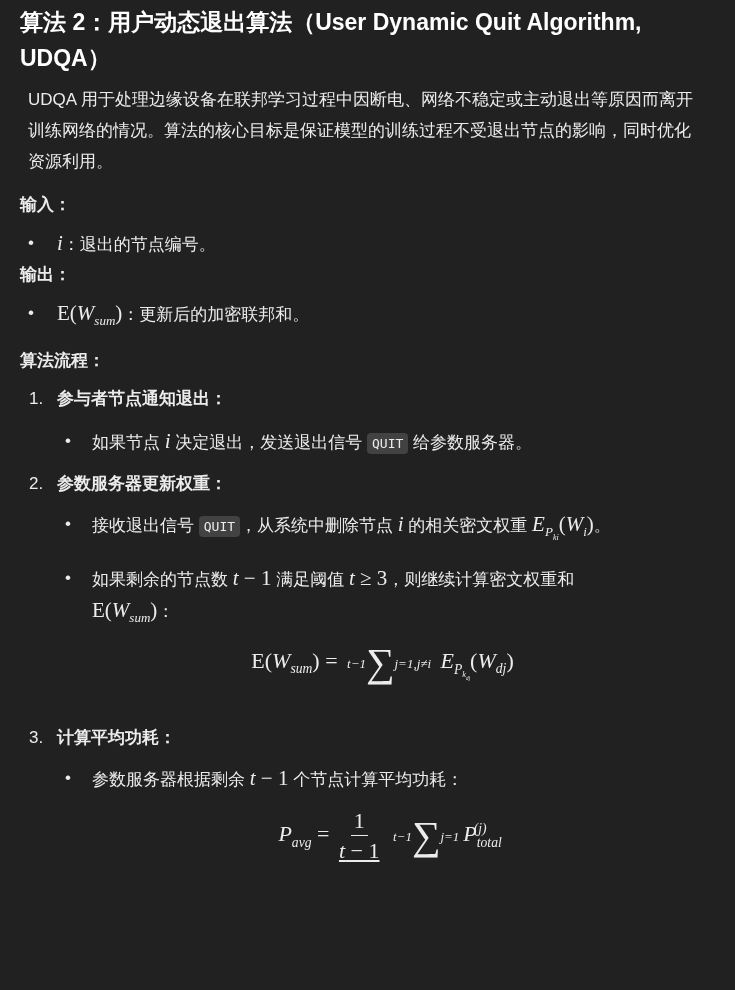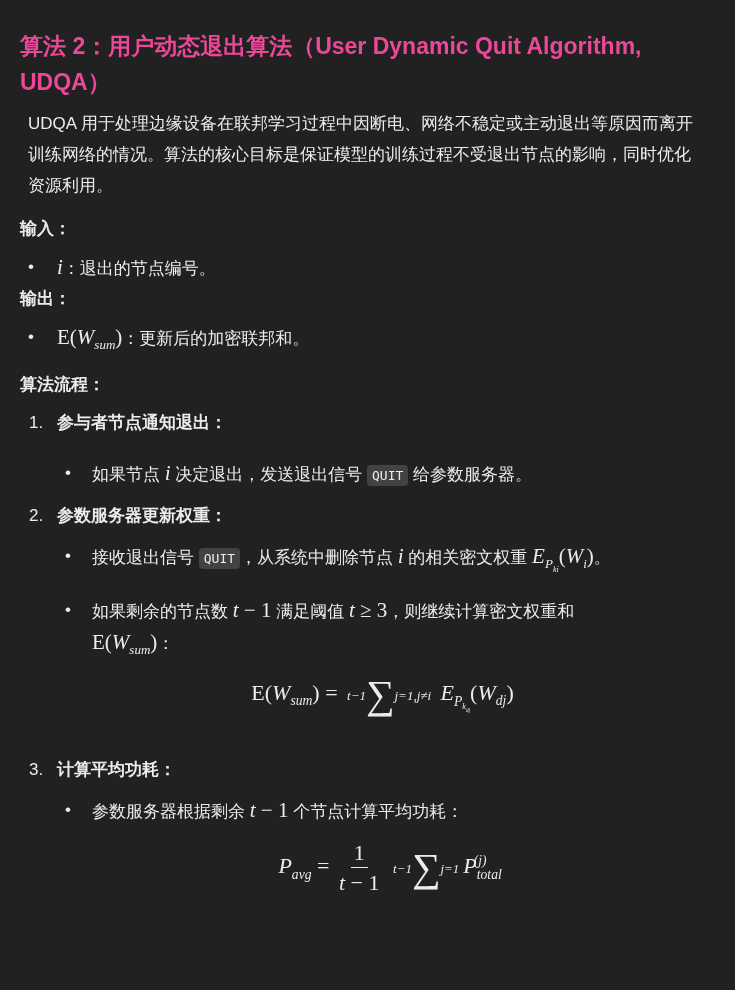--- a/index.html
+++ b/index.html
@@ -3,21 +3,21 @@
 <meta charset="utf-8">
 <style>
   html, body { margin:0; padding:0; }
   body {
     width:735px; height:990px; overflow:hidden;
     background:#212121; color:#ececec;
     font-family:"Liberation Sans","DejaVu Sans",sans-serif;
     font-size:17px; line-height:30px;
   }
   .wrap { position:relative; padding:0 20px; }
-  .h3 { font-size:23px; font-weight:bold; line-height:36px; margin:0; padding-top:28px; color:#ec4899; }
+  .h3 { font-size:23px; font-weight:bold; line-height:36px; margin:0; padding-top:4px; color:#ffffff; }
   .label { font-weight:bold; font-size:17px; margin:0; }
   p { margin:8px; }
   .math { font-family:"Liberation Serif","DejaVu Serif",serif; font-style:italic; font-size:21px; }
   .math .up { font-style:normal; }
   sub, sup { font-size:0.62em; }
   .bullet { position:relative; padding-left:37px; }
   .bullet::before { content:"•"; position:absolute; left:8px; top:0; font-size:17px; color:#ececec; }
   .ol { position:relative; padding-left:37px; font-weight:bold; }
   .ol .num { position:absolute; left:9px; font-weight:normal; }
   .sub-bullet { position:relative; padding-left:72px; }
@@ -25,40 +25,40 @@
   code {
     font-family:"DejaVu Sans Mono","Liberation Mono",monospace; font-size:13px;
     background:#424242; border-radius:4px; padding:3px 5px; color:#ececec;
   }
   .display { text-align:center; font-family:"Liberation Serif","DejaVu Serif",serif; font-style:italic; font-size:22px; }
   .sum { display:inline-flex; flex-direction:row; align-items:center; vertical-align:middle; line-height:1; margin:0 4px; }
   .sum .op { font-style:normal; font-size:40px; line-height:36px; }
   .sum .lim { font-size:13px; }
   .frac { display:inline-flex; flex-direction:column; align-items:center; vertical-align:middle; line-height:1.1; margin:0 4px; font-style:normal; }
   .frac .num2 { border-bottom:1px solid #ececec; padding:0 3px 2px; }
-  .frac .den { padding-top:3px; }
+  .frac .den { padding-top:3px;text-decoration:underline; }
 </style>
 </head>
 <body>
 
 <div class="wrap">
   <h3 class="h3">算法 2：用户动态退出算法（User Dynamic Quit Algorithm, UDQA）</h3>
 
   <p style="line-height:31px">UDQA 用于处理边缘设备在联邦学习过程中因断电、网络不稳定或主动退出等原因而离开训练网络的情况。算法的核心目标是保证模型的训练过程不受退出节点的影响，同时优化资源利用。</p>
 
   <p class="label" style="margin-top:13px">输入：</p>
   <div class="bullet" style="margin-top:8px"><span class="math">i</span><span>：退出的节点编号。</span></div>
 
   <p class="label" style="">输出：</p>
   <div class="bullet" style="margin-top:8px"><span class="math"><span class="up">E(</span>W<sub>sum</sub><span class="up">)</span></span><span>：更新后的加密联邦和。</span></div>
 
   <p class="label" style="margin-top:10px">算法流程：</p>
 
   <div class="ol" style="margin-top:8px"><span class="num">1.</span><span>参与者节点通知退出：</span></div>
-  <div class="sub-bullet" style="margin-top:20px"><span>如果节点</span> <span class="math">i</span> <span>决定退出，发送退出信号</span> <code>QUIT</code> <span>给参数服务器。</span></div>
+  <div class="sub-bullet" style="margin-top:12px"><span>如果节点</span> <span class="math">i</span> <span>决定退出，发送退出信号</span> <code>QUIT</code> <span>给参数服务器。</span></div>
 
   <div class="ol" style="margin-top:10px"><span class="num">2.</span><span>参数服务器更新权重：</span></div>
   <div class="sub-bullet" style="margin-top:10px"><span>接收退出信号</span> <code>QUIT</code><span>，从系统中删除节点</span> <span class="math">i</span> <span>的相关密文权重</span> <span class="math">E<sub>P<sub>ki</sub></sub><span class="up">(</span>W<sub>i</sub><span class="up">)</span></span>。</div>
   <div class="sub-bullet" style="margin-top:10px"><span>如果剩余的节点数</span> <span class="math">t <span class="up">− 1</span></span> <span>满足阈值</span> <span class="math">t <span class="up">≥ 3</span></span><span>，则继续计算密文权重和</span><br><span class="math"><span class="up">E(</span>W<sub>sum</sub><span class="up">)</span></span>：</div>
 
   <div class="display" style="margin-top:12px; height:76px; padding-left:30px">
     <span class="up" style="font-style:normal">E(</span>W<sub>sum</sub><span style="font-style:normal">) =</span>
     <span class="sum">
         <span class="lim">t−1</span>
         <span class="op">∑</span>

